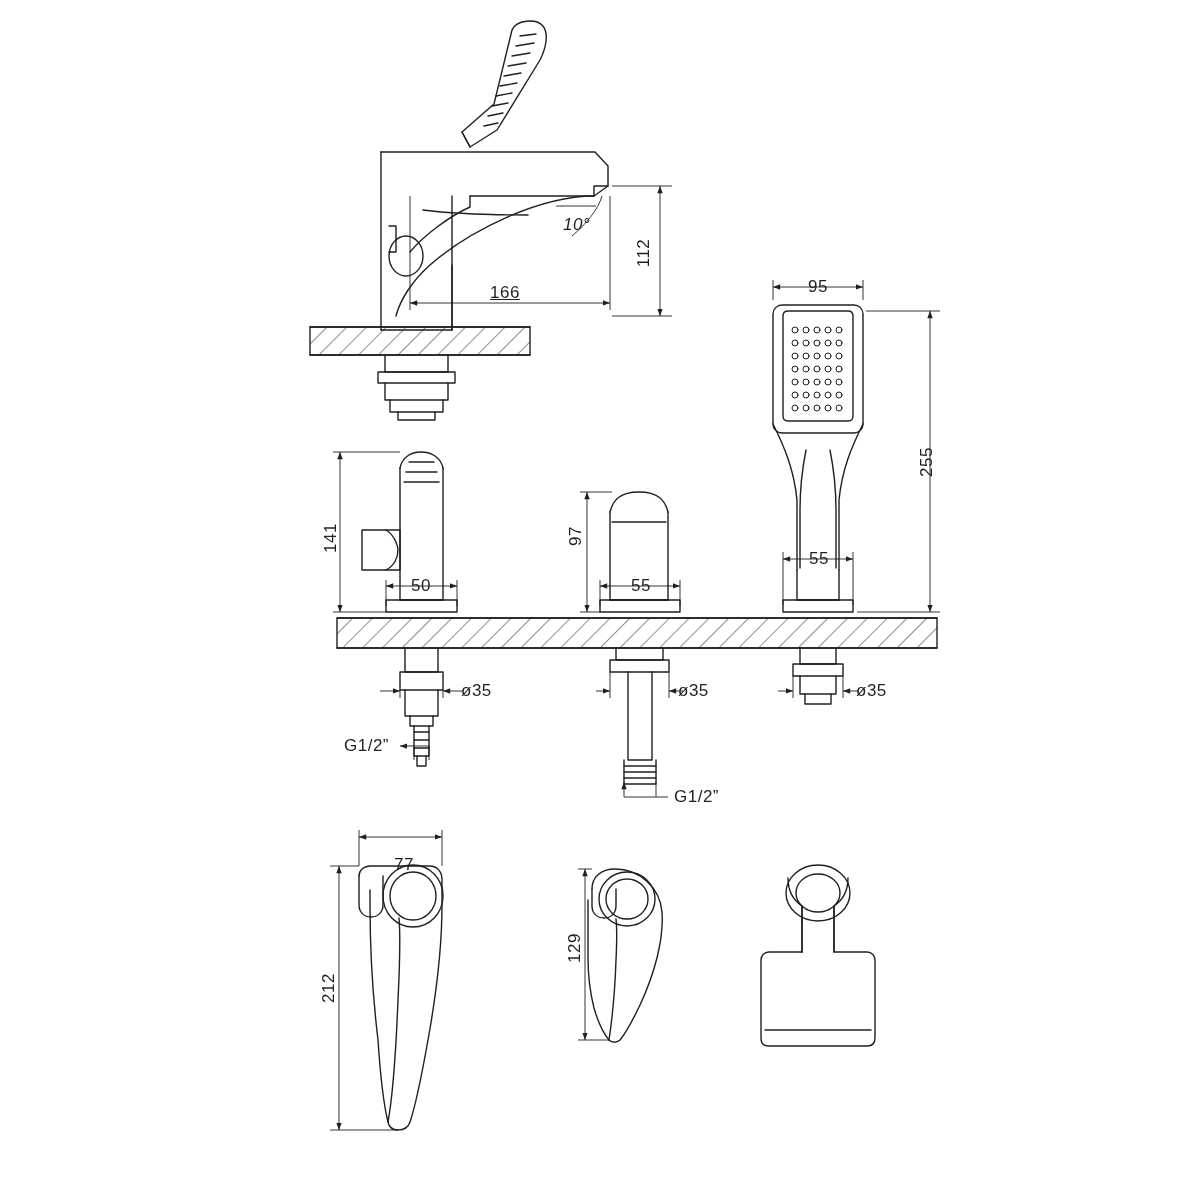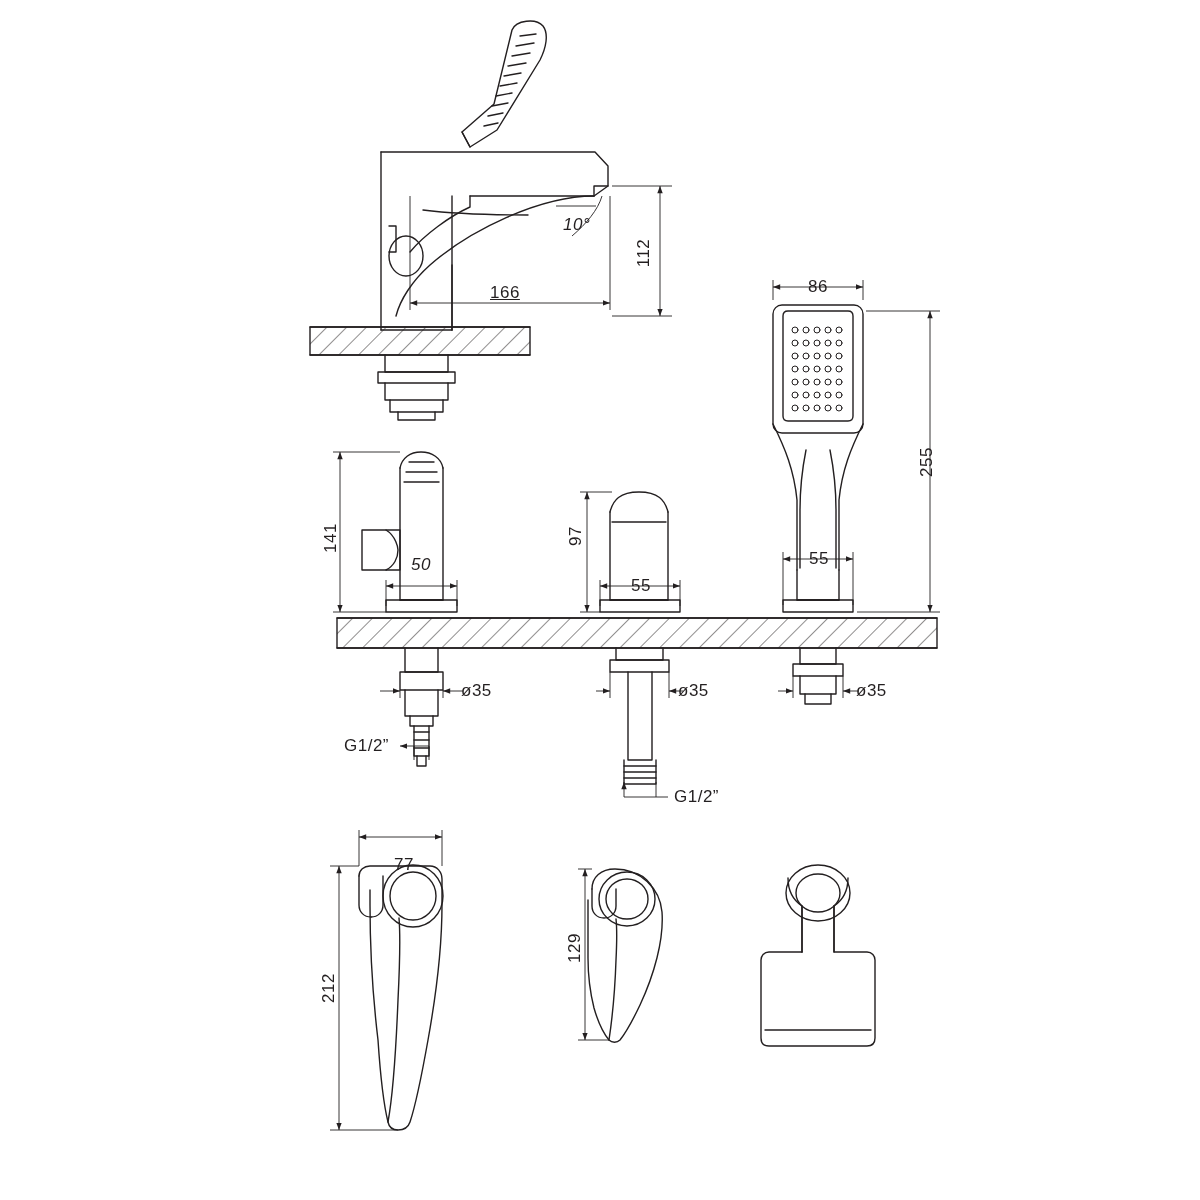--- a/index.html
+++ b/index.html
@@ -311,25 +311,25 @@
       <path d="M578,869 L592,869"></path>
       <path d="M578,1040 L609,1040"></path>
       <path d="M585,869 L585,1040" marker-start="url(#arrS)" marker-end="url(#arr)"></path>
 
     </g>
   </svg>
 
   <div class="dim-label" style="left:490px; top:283px;text-decoration:underline;">166</div>
   <div class="dim-label vert" style="left:630px; top:243px;">112</div>
   <div class="dim-label italic" style="left:563px; top:215px;">10°</div>
-  <div class="dim-label" style="left:808px; top:277px;">86</div>
+  <div class="dim-label" style="left:808px; top:277px;">95</div>
   <div class="dim-label vert" style="left:912px; top:452px;">255</div>
   <div class="dim-label" style="left:809px; top:549px;">55</div>
   <div class="dim-label vert" style="left:316px; top:528px;">141</div>
-  <div class="dim-label" style="left:411px; top:555px;font-style:italic;">50</div>
+  <div class="dim-label" style="left:411px; top:576px;">50</div>
   <div class="dim-label vert" style="left:566px; top:526px;">97</div>
   <div class="dim-label" style="left:631px; top:576px;">55</div>
   <div class="dim-label" style="left:461px; top:681px;">ø35</div>
   <div class="dim-label" style="left:678px; top:681px;">ø35</div>
   <div class="dim-label" style="left:856px; top:681px;">ø35</div>
   <div class="dim-label" style="left:344px; top:736px;">G1/2”</div>
   <div class="dim-label" style="left:674px; top:787px;">G1/2”</div>
   <div class="dim-label" style="left:394px; top:827px;margin-top:28px;">77</div>
   <div class="dim-label vert" style="left:314px; top:978px;">212</div>
   <div class="dim-label vert" style="left:560px; top:938px;">129</div>

